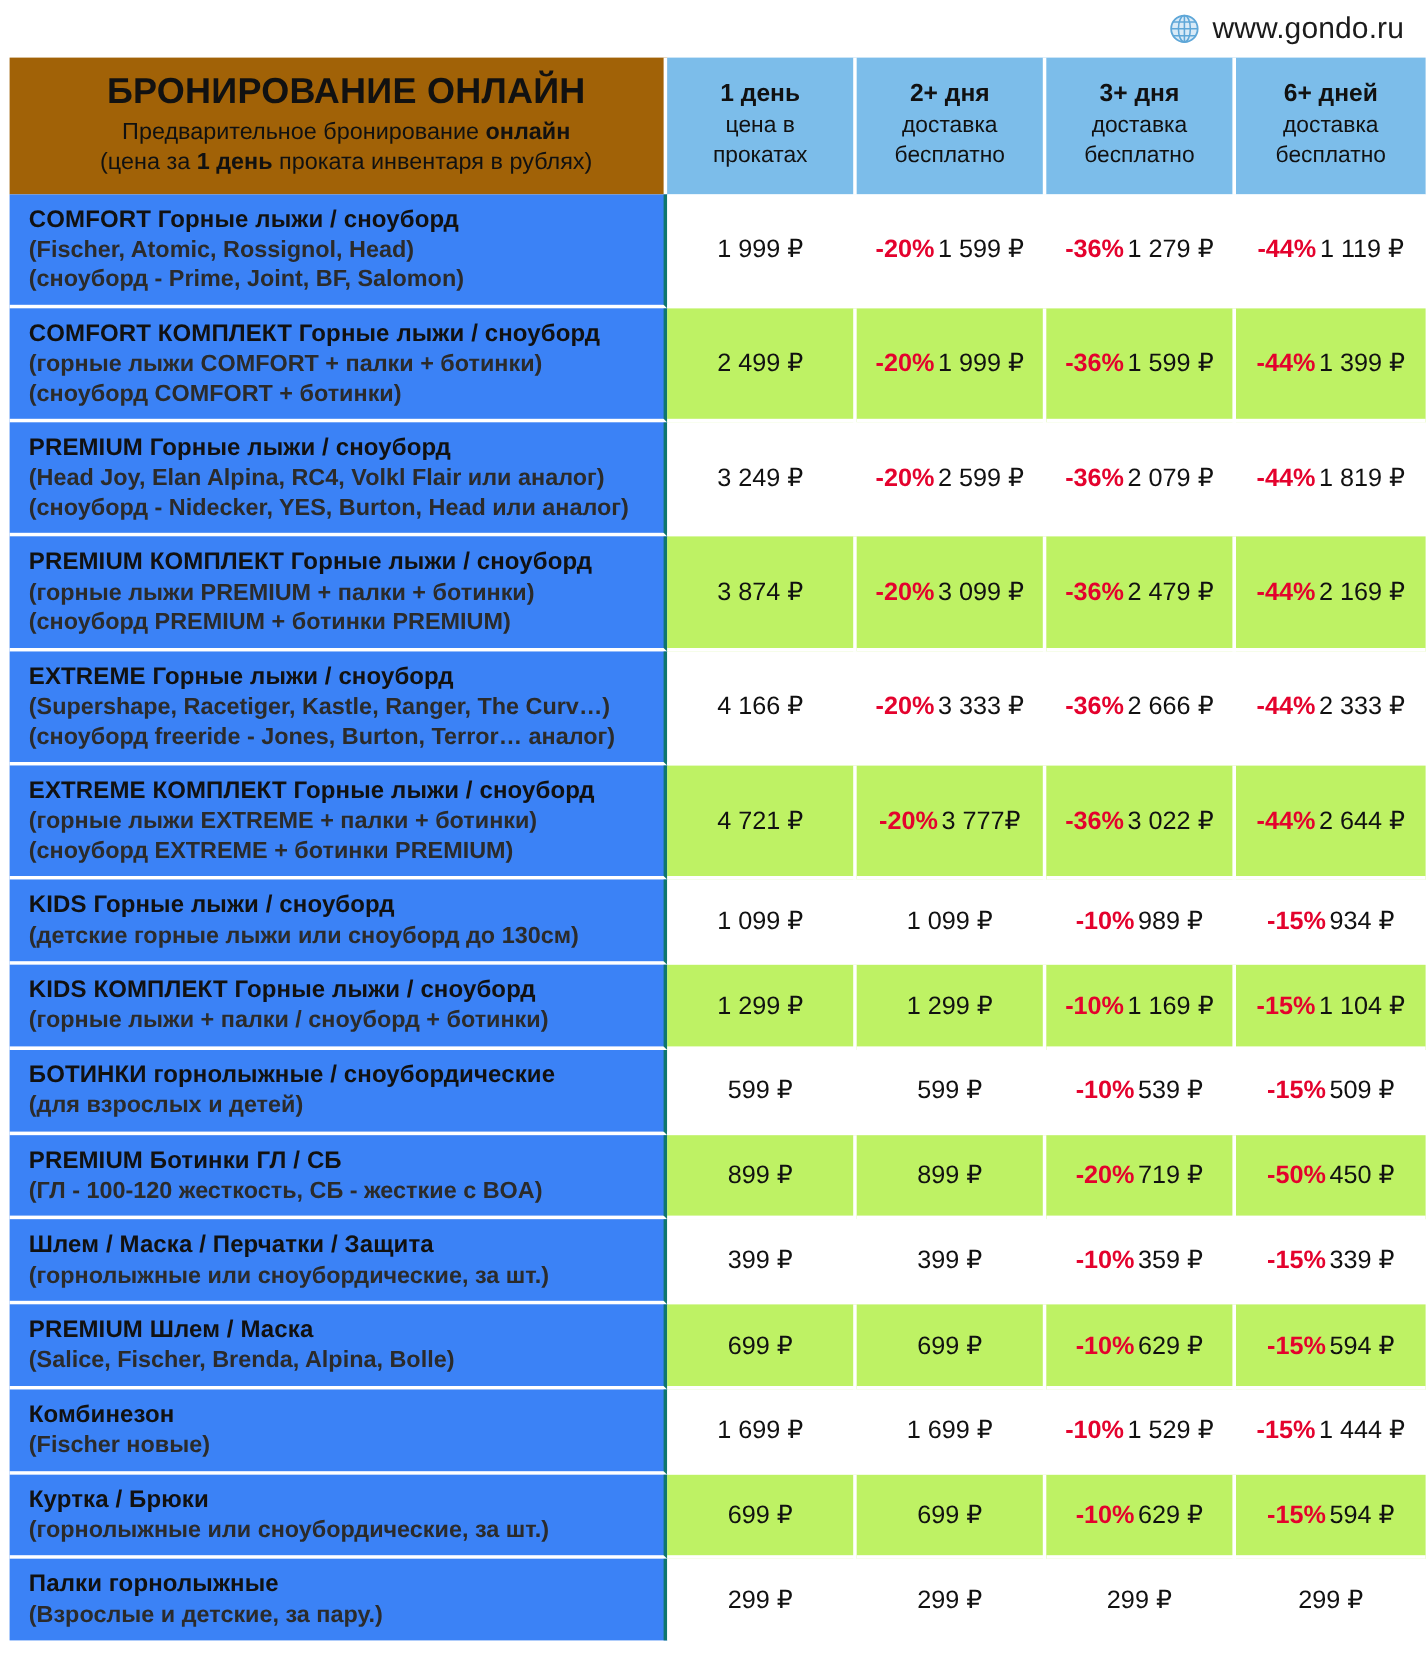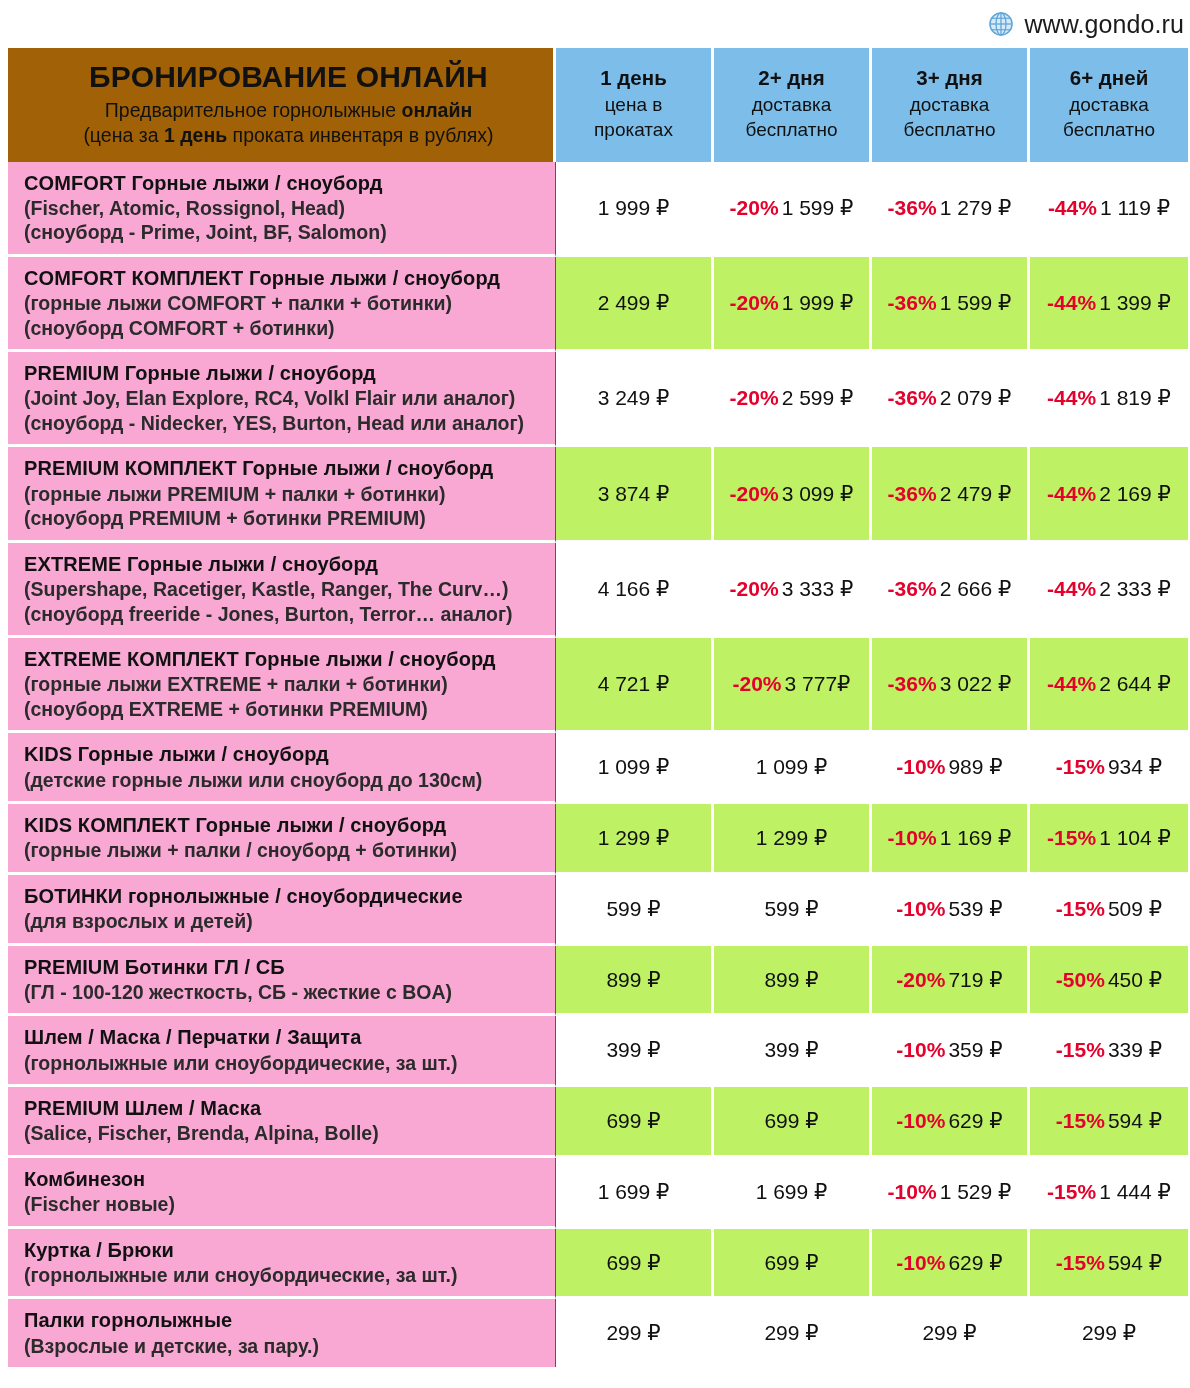--- a/index.html
+++ b/index.html
@@ -22,21 +22,21 @@
     height: 1388px;
     box-sizing: border-box;
   }
 
   
   .brandbar {
     height: 48px;
     display: flex;
     align-items: center;
     justify-content: flex-end;
-    padding-right: 6px;
+    padding-right: 20px;
     box-sizing: border-box;
   }
   .brand {
     display: flex;
     align-items: center;
     gap: 10px;
   }
   .globe-icon {
     width: 26px;
     height: 26px;
@@ -104,25 +104,25 @@
   .hd-col .big {
     font-weight: bold;
     font-size: 20.5px;
     display: block;
     margin-bottom: 1px;
   }
   .hd-col .sm { display: block; font-weight: 400; }
 
   
   .lbl {
-    background: #f9a8d4;
+    background: #3b82f6;
     padding: 9px 10px 9px 16px;
     vertical-align: middle;
     border-bottom: 3px solid #ffffff;
-    border-right: 1px solid #0f766e;
+    border-right: 3px solid #0f766e;
   }
   .lbl .t1 {
     font-size: 20px;
     font-weight: bold;
     line-height: 1.26;
     color: #111111;
     letter-spacing: 0.1px;
   }
   .lbl .t2 {
     font-size: 19.5px;
@@ -179,21 +179,21 @@
       <col class="c-label">
       <col class="c-price">
       <col class="c-price">
       <col class="c-price">
       <col class="c-price">
     </colgroup>
     <thead>
       <tr>
         <th class="hd-title-cell">
           <div class="hd-title">БРОНИРОВАНИЕ ОНЛАЙН</div>
-          <div class="hd-sub"><span>Предварительное горнолыжные </span><b>онлайн</b></div>
+          <div class="hd-sub"><span>Предварительное бронирование </span><b>онлайн</b></div>
           <div class="hd-sub"><span>(цена за </span><b>1 день</b><span> проката инвентаря в рублях)</span></div>
         </th>
         <th class="hd hd-col">
           <span class="big">1 день</span>
           <span class="sm">цена в</span>
           <span class="sm">прокатах</span>
         </th>
         <th class="hd hd-col">
           <span class="big">2+ дня</span>
           <span class="sm">доставка</span>
@@ -230,21 +230,21 @@
             <div class="t2">(сноуборд COMFORT + ботинки)</div>
           </td>
           <td class="prc"><span class="amt">2 499 ₽</span></td>
           <td class="prc"><span class="disc">-20%</span><span class="amt">1 999 ₽</span></td>
           <td class="prc"><span class="disc">-36%</span><span class="amt">1 599 ₽</span></td>
           <td class="prc"><span class="disc">-44%</span><span class="amt">1 399 ₽</span></td>
         </tr>
         <tr class="rw-odd">
           <td class="lbl">
             <div class="t1">PREMIUM Горные лыжи / сноуборд</div>
-            <div class="t2">(Joint Joy, Elan Explore, RC4, Volkl Flair или аналог)</div>
+            <div class="t2">(Head Joy, Elan Alpina, RC4, Volkl Flair или аналог)</div>
             <div class="t2">(сноуборд - Nidecker, YES, Burton, Head или аналог)</div>
           </td>
           <td class="prc"><span class="amt">3 249 ₽</span></td>
           <td class="prc"><span class="disc">-20%</span><span class="amt">2 599 ₽</span></td>
           <td class="prc"><span class="disc">-36%</span><span class="amt">2 079 ₽</span></td>
           <td class="prc"><span class="disc">-44%</span><span class="amt">1 819 ₽</span></td>
         </tr>
         <tr class="rw-even">
           <td class="lbl">
             <div class="t1">PREMIUM КОМПЛЕКТ Горные лыжи / сноуборд</div>

